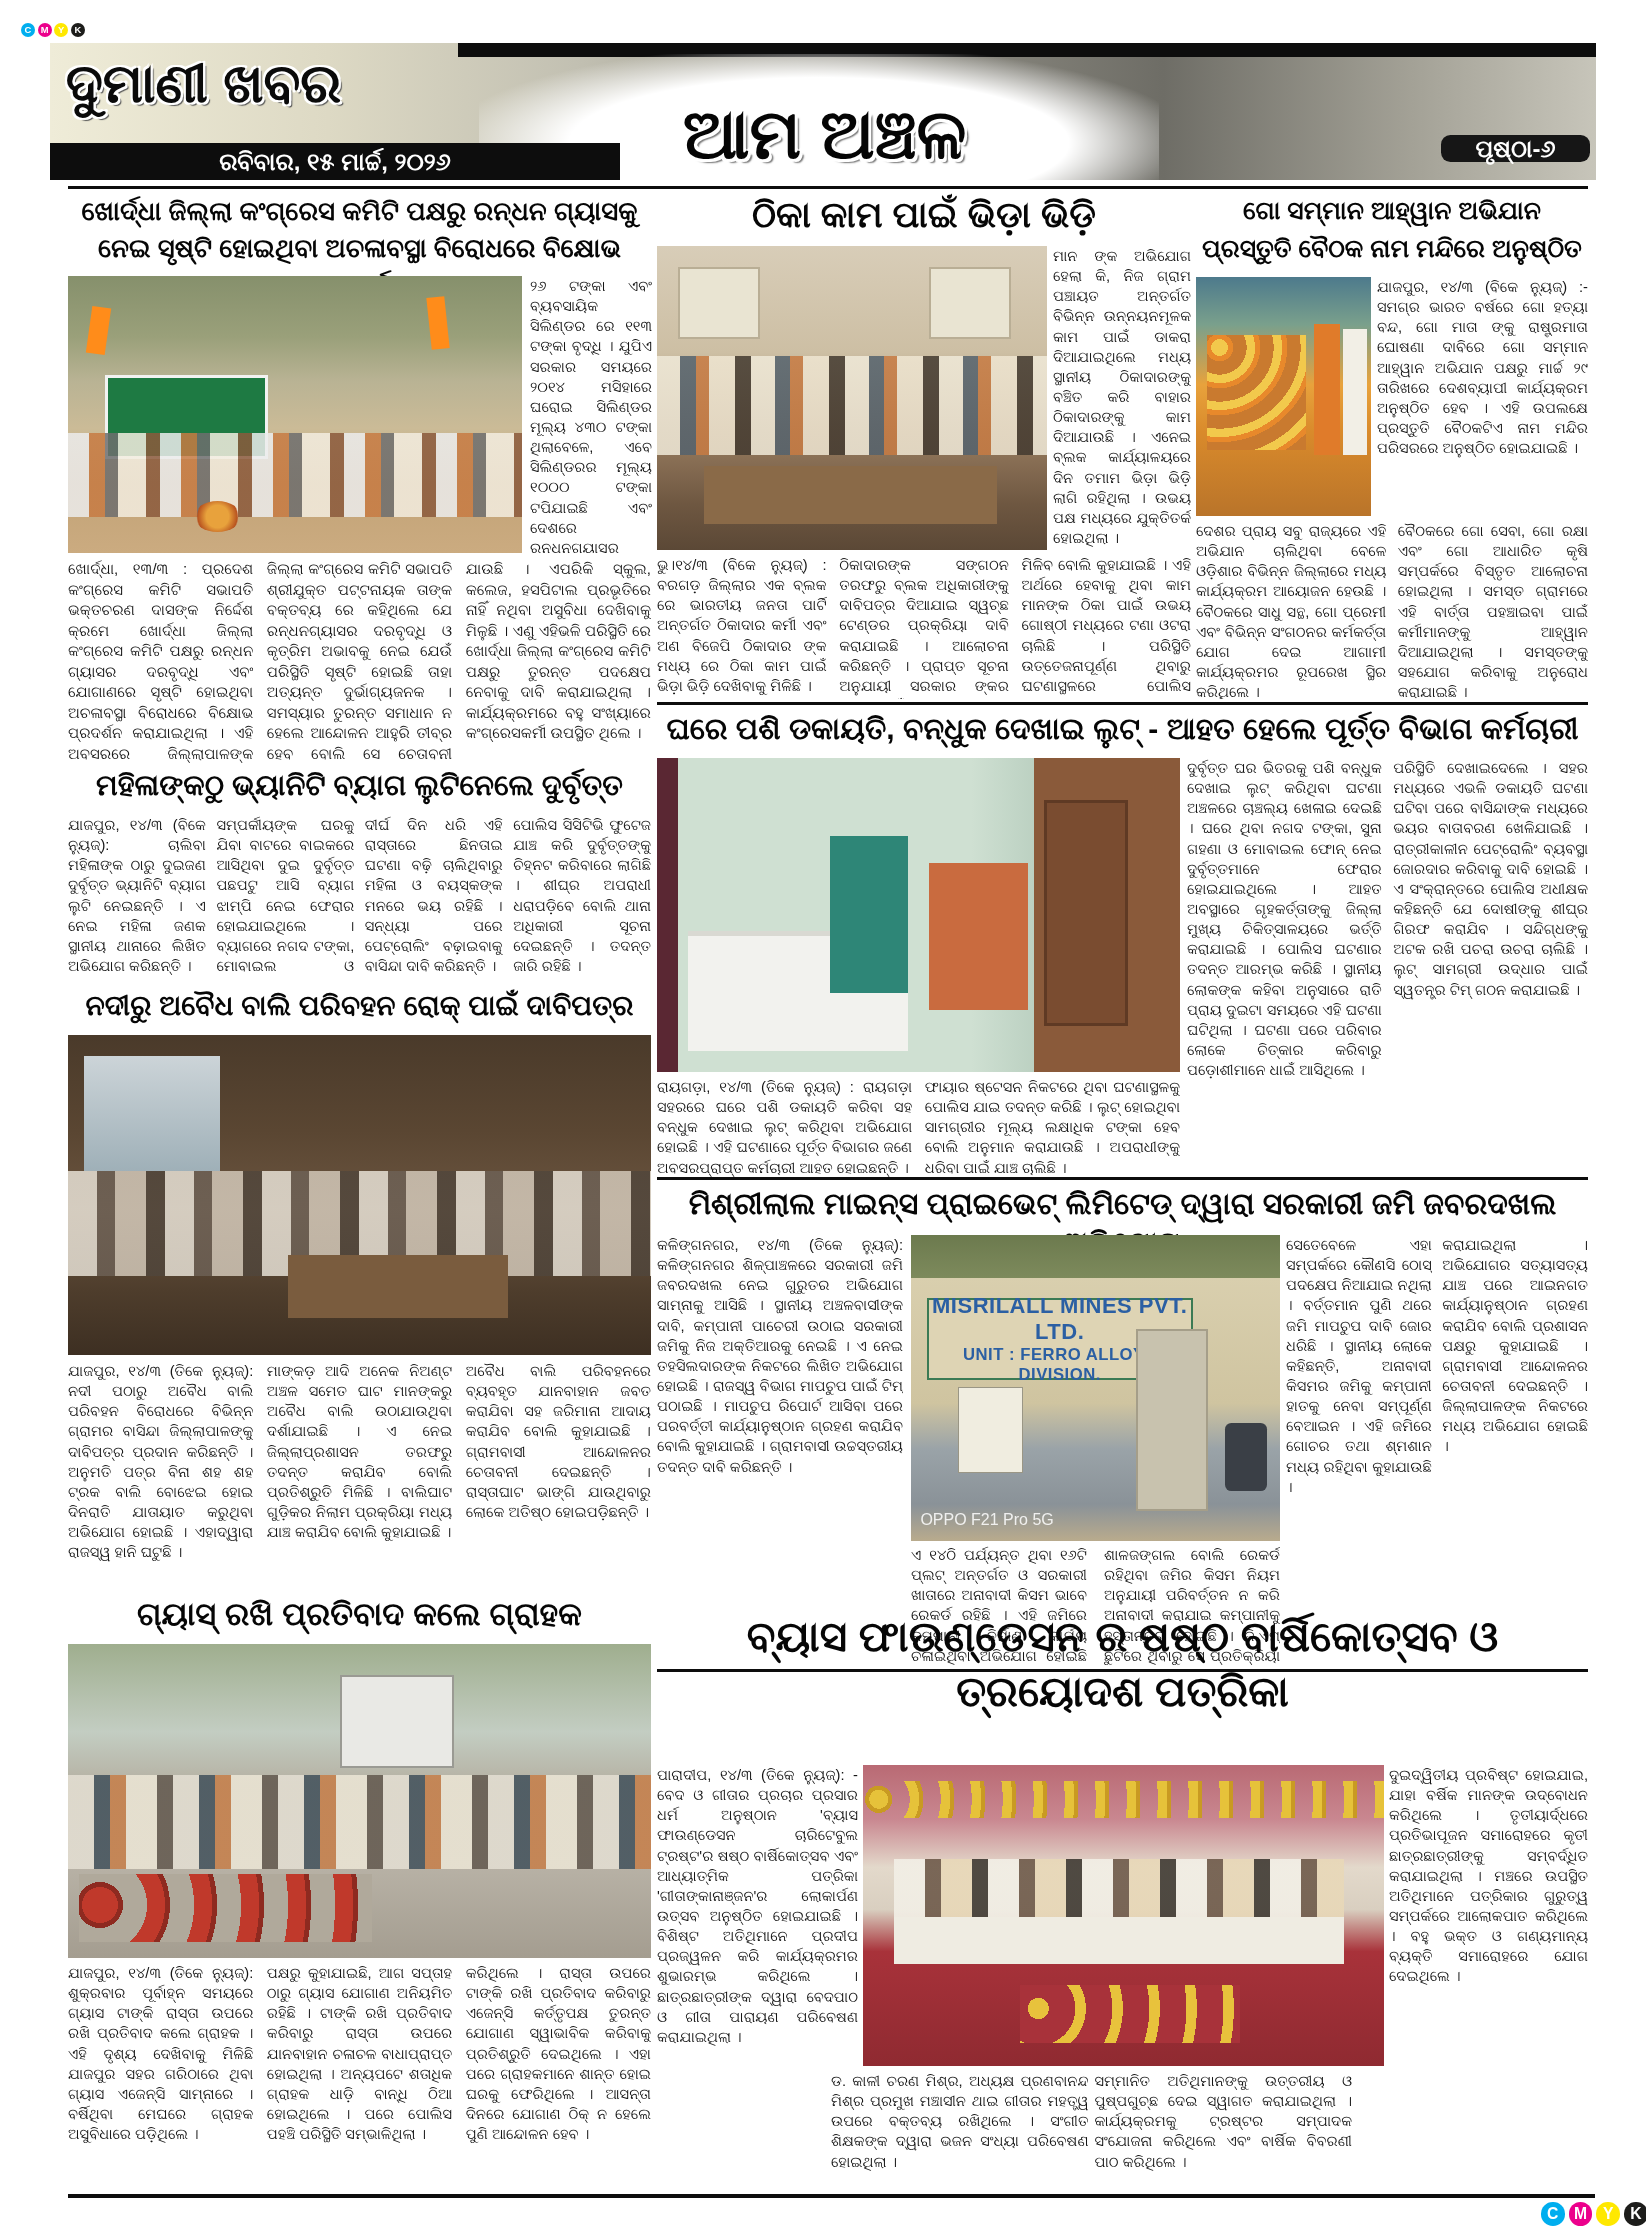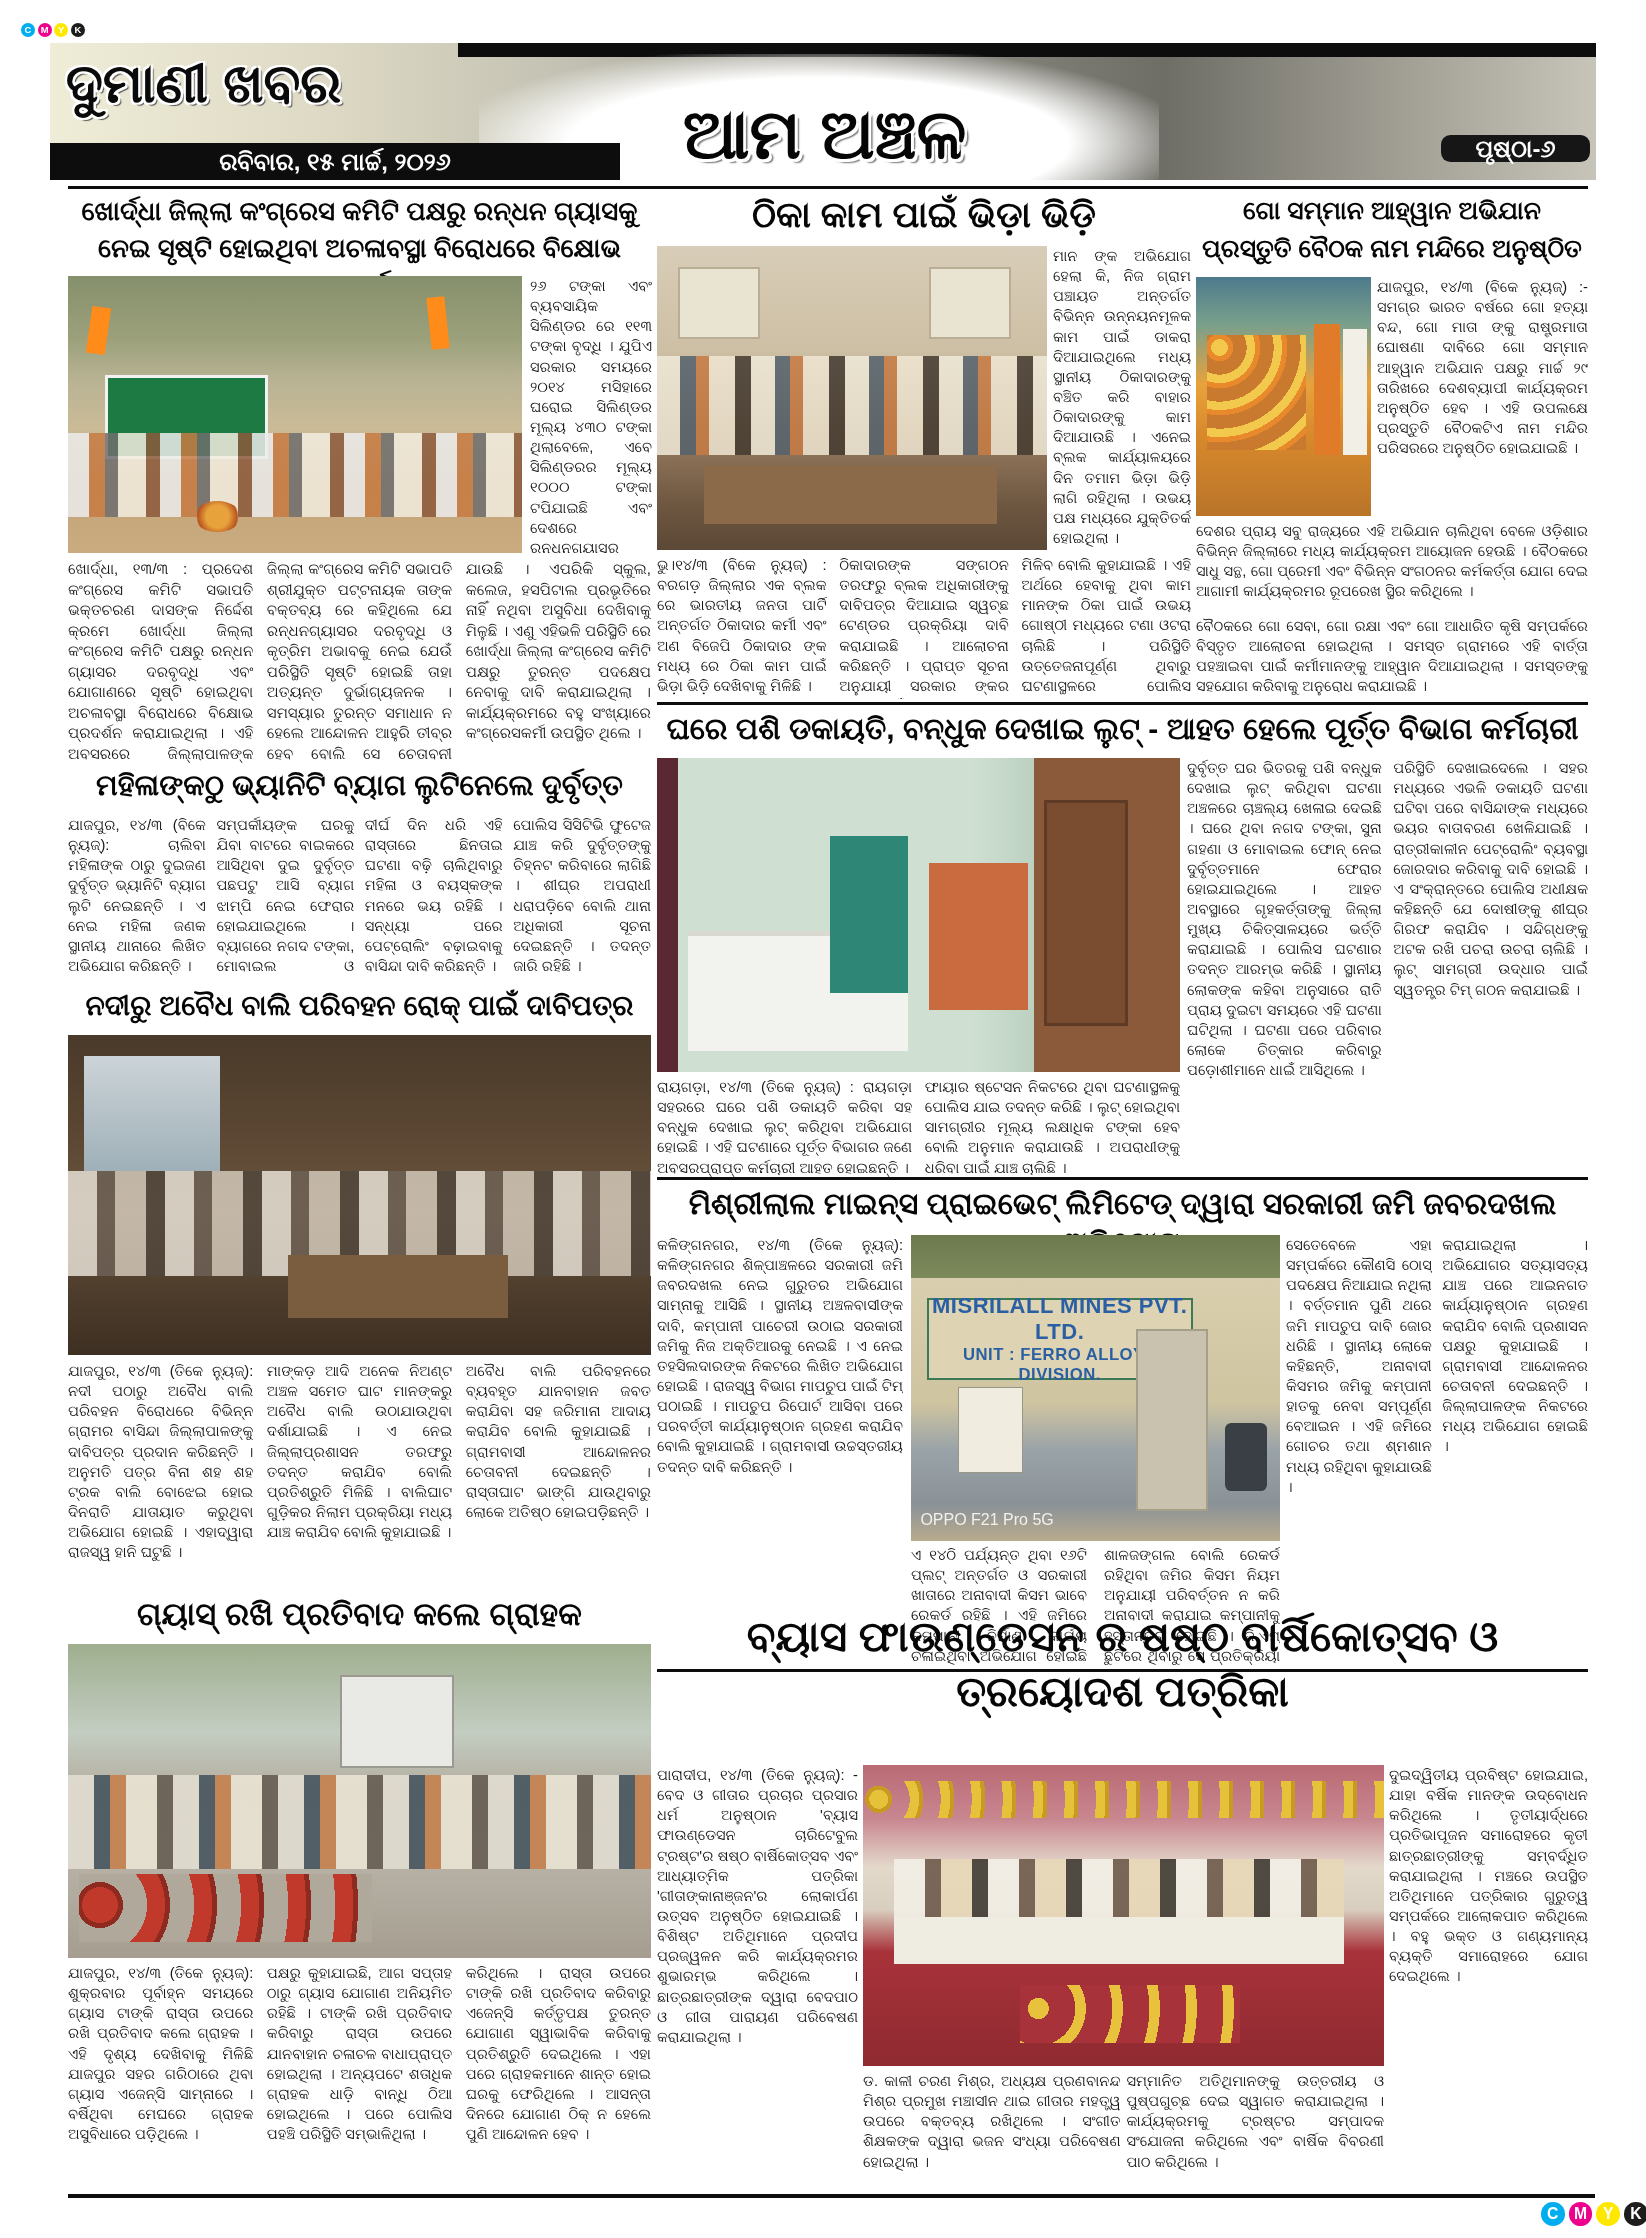--- a/index.html
+++ b/index.html
@@ -125,21 +125,21 @@
     <div class="col body28" style="flex:1;">ମିଳିବ ବୋଲି କୁହାଯାଇଛି । ଏହି ଅର୍ଥରେ ହେବାକୁ ଥିବା କାମ ମାନଙ୍କ ଠିକା ପାଇଁ ଉଭୟ ଗୋଷ୍ଠୀ ମଧ୍ୟରେ ଟଣା ଓଟରା ଚାଲିଛି । ପରିସ୍ଥିତି ଉତ୍ତେଜନାପୂର୍ଣ୍ଣ ଥିବାରୁ ଘଟଣାସ୍ଥଳରେ ପୋଲିସ ମୁତୟନ କରାଯାଇଛି ।</div>
   </div>
 
   <div class="abs hl" style="left:1196px;top:192px;width:392px;height:83px;font-size:25px;line-height:1.5;">ଗୋ ସମ୍ମାନ ଆହ୍ୱାନ ଅଭିଯାନ ପ୍ରସ୍ତୁତି ବୈଠକ ନାମ ମନ୍ଦିରେ ଅନୁଷ୍ଠିତ</div>
   <div class="abs photo" style="left:1196px;top:277px;width:175px;height:239px;background:linear-gradient(180deg,#4d7a8c 0%,#7aa08c 20%,#e8a23c 45%,#d98a2b 65%,#b9742a 100%);">
     <div class="abs" style="left:10.5px;top:58px;width:99px;height:115px;background:repeating-radial-gradient(circle at 12.6px 12.6px,#f2c94c 0 8.4px,#e8892b 8.4px 13.6px,transparent 13.6px 27px),#c97a2f;"></div>
     <div class="abs" style="left:118px;top:47px;width:26px;height:131px;background:#e07b2a;"></div>
     <div class="abs" style="left:147px;top:52px;width:24px;height:126px;background:#f2efe6;"></div>
   </div>
   <div class="abs sidecol" style="left:1377px;top:277px;width:211px;height:239px;">ଯାଜପୁର, ୧୪/୩ (ବିକେ ନ୍ୟୁଜ୍) :- ସମଗ୍ର ଭାରତ ବର୍ଷରେ ଗୋ ହତ୍ୟା ବନ୍ଦ, ଗୋ ମାତା ଙ୍କୁ ରାଷ୍ଟ୍ରମାତା ଘୋଷଣା ଦାବିରେ ଗୋ ସମ୍ମାନ ଆହ୍ୱାନ ଅଭିଯାନ ପକ୍ଷରୁ ମାର୍ଚ୍ଚ ୨୯ ତାରିଖରେ ଦେଶବ୍ୟାପୀ କାର୍ଯ୍ୟକ୍ରମ ଅନୁଷ୍ଠିତ ହେବ । ଏହି ଉପଲକ୍ଷେ ପ୍ରସ୍ତୁତି ବୈଠକଟିଏ ନାମ ମନ୍ଦିର ପରିସରରେ ଅନୁଷ୍ଠିତ ହୋଇଯାଇଛି ।</div>
-  <div class="abs cols" style="left:1196px;top:521px;width:392px;height:178px;gap:11.5px;flex-direction:column;">
+  <div class="abs cols" style="left:1196px;top:521px;width:392px;height:178px;gap:11.5px;">
     <div class="col body28" style="flex:1;">ଦେଶର ପ୍ରାୟ ସବୁ ରାଜ୍ୟରେ ଏହି ଅଭିଯାନ ଚାଲିଥିବା ବେଳେ ଓଡ଼ିଶାର ବିଭିନ୍ନ ଜିଲ୍ଲାରେ ମଧ୍ୟ କାର୍ଯ୍ୟକ୍ରମ ଆୟୋଜନ ହେଉଛି । ବୈଠକରେ ସାଧୁ ସନ୍ଥ, ଗୋ ପ୍ରେମୀ ଏବଂ ବିଭିନ୍ନ ସଂଗଠନର କର୍ମକର୍ତ୍ତା ଯୋଗ ଦେଇ ଆଗାମୀ କାର୍ଯ୍ୟକ୍ରମର ରୂପରେଖ ସ୍ଥିର କରିଥିଲେ ।</div>
     <div class="col body28" style="flex:1;">ବୈଠକରେ ଗୋ ସେବା, ଗୋ ରକ୍ଷା ଏବଂ ଗୋ ଆଧାରିତ କୃଷି ସମ୍ପର୍କରେ ବିସ୍ତୃତ ଆଲୋଚନା ହୋଇଥିଲା । ସମସ୍ତ ଗ୍ରାମରେ ଏହି ବାର୍ତ୍ତା ପହଞ୍ଚାଇବା ପାଇଁ କର୍ମୀମାନଙ୍କୁ ଆହ୍ୱାନ ଦିଆଯାଇଥିଲା । ସମସ୍ତଙ୍କୁ ସହଯୋଗ କରିବାକୁ ଅନୁରୋଧ କରାଯାଇଛି ।</div>
   </div>
 
   <div class="abs hrule" style="left:657px;top:702px;width:931px;height:3.1px;"></div>
   <div class="abs hl" style="left:657px;top:709px;width:931px;height:46px;font-size:30px;line-height:1.3;">ଘରେ ପଶି ଡକାୟତି, ବନ୍ଧୁକ ଦେଖାଇ ଲୁଟ୍ - ଆହତ ହେଲେ ପୂର୍ତ୍ତ ବିଭାଗ କର୍ମଚାରୀ</div>
   <div class="abs photo" style="left:657px;top:758px;width:523px;height:314px;background:linear-gradient(90deg,#5a2733 0%,#5a2733 4%,#cfe0d2 4%,#cfe0d2 60%,#bcd1c2 72%,#8a5a3a 72%,#8a5a3a 100%);">
     <div class="abs" style="left:31px;top:173px;width:220px;height:115px;background:#f2f2ee;border-top:5.2px solid #d9d9d2;"></div>
     <div class="abs" style="left:173px;top:78px;width:78px;height:157px;background:#2e8677;"></div>
     <div class="abs" style="left:272px;top:105px;width:99px;height:147px;background:#c96b3f;"></div>
@@ -181,21 +181,21 @@
     <div>ବ୍ୟାସ ଫାଉଣ୍ଡେସନ ର ଷଷ୍ଠ ବାର୍ଷିକୋତ୍ସବ ଓ ତ୍ରୟୋଦଶ ପତ୍ରିକା</div>
   </div>
   <div class="abs col body28" style="left:657px;top:1765px;width:201px;height:419px;">ପାରାଦୀପ, ୧୪/୩ (ତିକେ ନ୍ୟୁଜ୍): - ବେଦ ଓ ଗୀତାର ପ୍ରଚାର ପ୍ରସାର ଧର୍ମ ଅନୁଷ୍ଠାନ 'ବ୍ୟାସ ଫାଉଣ୍ଡେସନ ଚାରିଟେବୁଲ ଟ୍ରଷ୍ଟ'ର ଷଷ୍ଠ ବାର୍ଷିକୋତ୍ସବ ଏବଂ ଆଧ୍ୟାତ୍ମିକ ପତ୍ରିକା 'ଗୀତାଙ୍କାନାଞ୍ଜନ'ର ଲୋକାର୍ପଣ ଉତ୍ସବ ଅନୁଷ୍ଠିତ ହୋଇଯାଇଛି । ବିଶିଷ୍ଟ ଅତିଥିମାନେ ପ୍ରଦୀପ ପ୍ରଜ୍ୱଳନ କରି କାର୍ଯ୍ୟକ୍ରମର ଶୁଭାରମ୍ଭ କରିଥିଲେ । ଛାତ୍ରଛାତ୍ରୀଙ୍କ ଦ୍ୱାରା ବେଦପାଠ ଓ ଗୀତା ପାରାୟଣ ପରିବେଷଣ କରାଯାଇଥିଲା ।</div>
   <div class="abs photo" style="left:863px;top:1765px;width:521px;height:301px;background:linear-gradient(180deg,#b96a74 0%,#c98790 18%,#e3d9cb 34%,#d9cfc0 48%,#a8323a 62%,#8f2a31 100%);">
     <div class="abs" style="left:0px;top:15.7px;width:521px;height:37px;background:repeating-radial-gradient(circle at 15.7px 18.3px,#e6c23a 0 9.4px,#c99a22 9.4px 13.6px,transparent 13.6px 31px);"></div>
     <div class="abs" style="left:31px;top:94px;width:450px;height:63px;background:repeating-linear-gradient(90deg,#f2efe6 0 31px,#6e5a4a 31px 47px,#e8d8b8 47px 78px,#3f3a33 78px 94px);opacity:.9;"></div>
     <div class="abs" style="left:31px;top:152px;width:450px;height:47px;background:#efece2;"></div>
     <div class="abs" style="left:157px;top:220px;width:220px;height:58px;background:repeating-radial-gradient(circle at 18.3px 23.5px,#e8c23c 0 10.5px,transparent 10.5px 37px),#a8323a;"></div>
   </div>
   <div class="abs col body28" style="left:1389px;top:1765px;width:199px;height:419px;">ଦୁଇଦ୍ୱିତୀୟ ପ୍ରବିଷ୍ଟ ହୋଇଯାଇ, ଯାହା ବର୍ଷିକ ମାନଙ୍କ ଉଦ୍ବୋଧନ କରିଥିଲେ । ତୃତୀୟାର୍ଦ୍ଧରେ ପ୍ରତିଭାପୂଜନ ସମାରୋହରେ କୃତୀ ଛାତ୍ରଛାତ୍ରୀଙ୍କୁ ସମ୍ବର୍ଦ୍ଧିତ କରାଯାଇଥିଲା । ମଞ୍ଚରେ ଉପସ୍ଥିତ ଅତିଥିମାନେ ପତ୍ରିକାର ଗୁରୁତ୍ୱ ସମ୍ପର୍କରେ ଆଲୋକପାତ କରିଥିଲେ । ବହୁ ଭକ୍ତ ଓ ଗଣ୍ୟମାନ୍ୟ ବ୍ୟକ୍ତି ସମାରୋହରେ ଯୋଗ ଦେଇଥିଲେ ।</div>
-  <div class="abs cols" style="left:863px;top:2071px;width:521px;height:113px;gap:6px;">
+  <div class="abs cols" style="left:831px;top:2071px;width:521px;height:113px;gap:6px;">
     <div class="col body28" style="flex:1;">ଡ. କାଳୀ ଚରଣ ମିଶ୍ର, ଅଧ୍ୟକ୍ଷ ପ୍ରଣବାନନ୍ଦ ମିଶ୍ର ପ୍ରମୁଖ ମଞ୍ଚାସୀନ ଥାଇ ଗୀତାର ମହତ୍ତ୍ୱ ଉପରେ ବକ୍ତବ୍ୟ ରଖିଥିଲେ । ସଂଗୀତ ଶିକ୍ଷକଙ୍କ ଦ୍ୱାରା ଭଜନ ସଂଧ୍ୟା ପରିବେଷଣ ହୋଇଥିଲା ।</div>
     <div class="col body28" style="flex:1;">ସମ୍ମାନିତ ଅତିଥିମାନଙ୍କୁ ଉତ୍ତରୀୟ ଓ ପୁଷ୍ପଗୁଚ୍ଛ ଦେଇ ସ୍ୱାଗତ କରାଯାଇଥିଲା । କାର୍ଯ୍ୟକ୍ରମକୁ ଟ୍ରଷ୍ଟର ସମ୍ପାଦକ ସଂଯୋଜନା କରିଥିଲେ ଏବଂ ବାର୍ଷିକ ବିବରଣୀ ପାଠ କରିଥିଲେ ।</div>
   </div>
 
   <div class="abs hrule" style="left:68px;top:2194px;width:1527px;height:4.2px;"></div>
   <div class="abs" style="left:1541px;top:2202px;display:flex;gap:4.2px;">
     <div class="mark" style="width:23.5px;height:23.5px;font-size:15.7px;background:#00aeef">C</div>
     <div class="mark" style="width:23.5px;height:23.5px;font-size:15.7px;background:#ec008c">M</div>
     <div class="mark" style="width:23.5px;height:23.5px;font-size:15.7px;background:#ffe800">Y</div>
     <div class="mark" style="width:23.5px;height:23.5px;font-size:15.7px;background:#1d1d1b">K</div>

